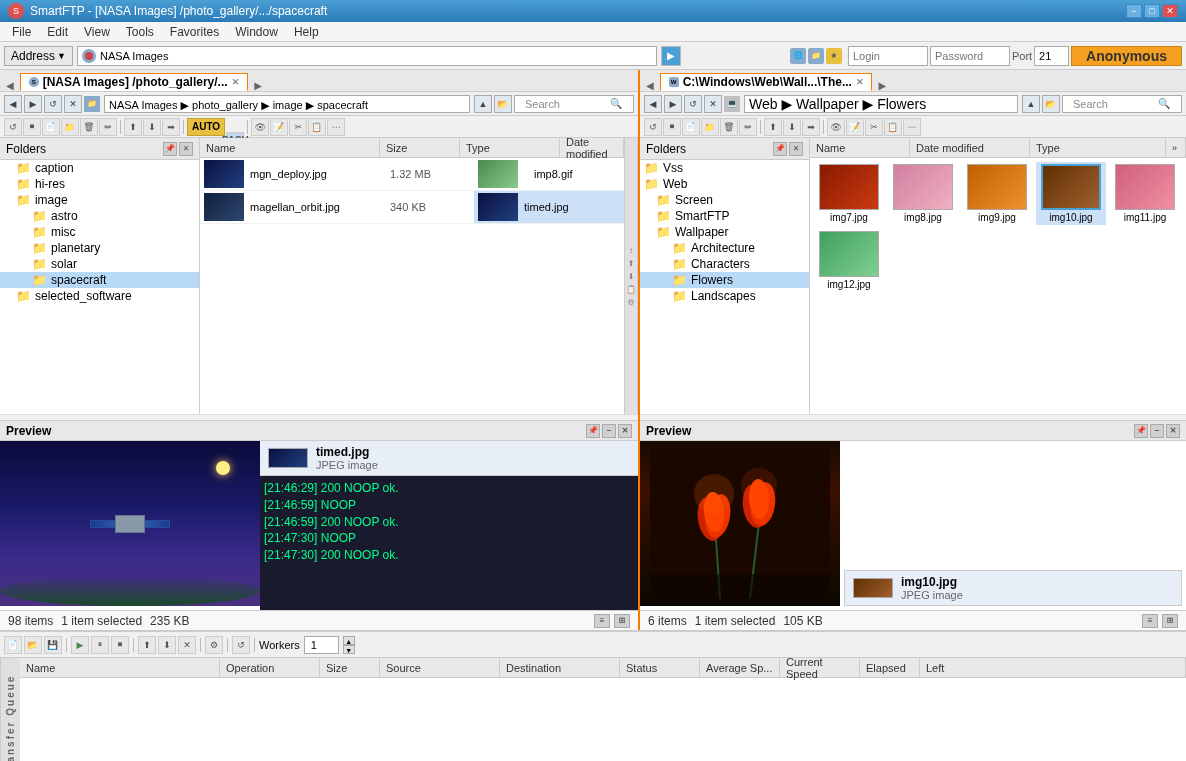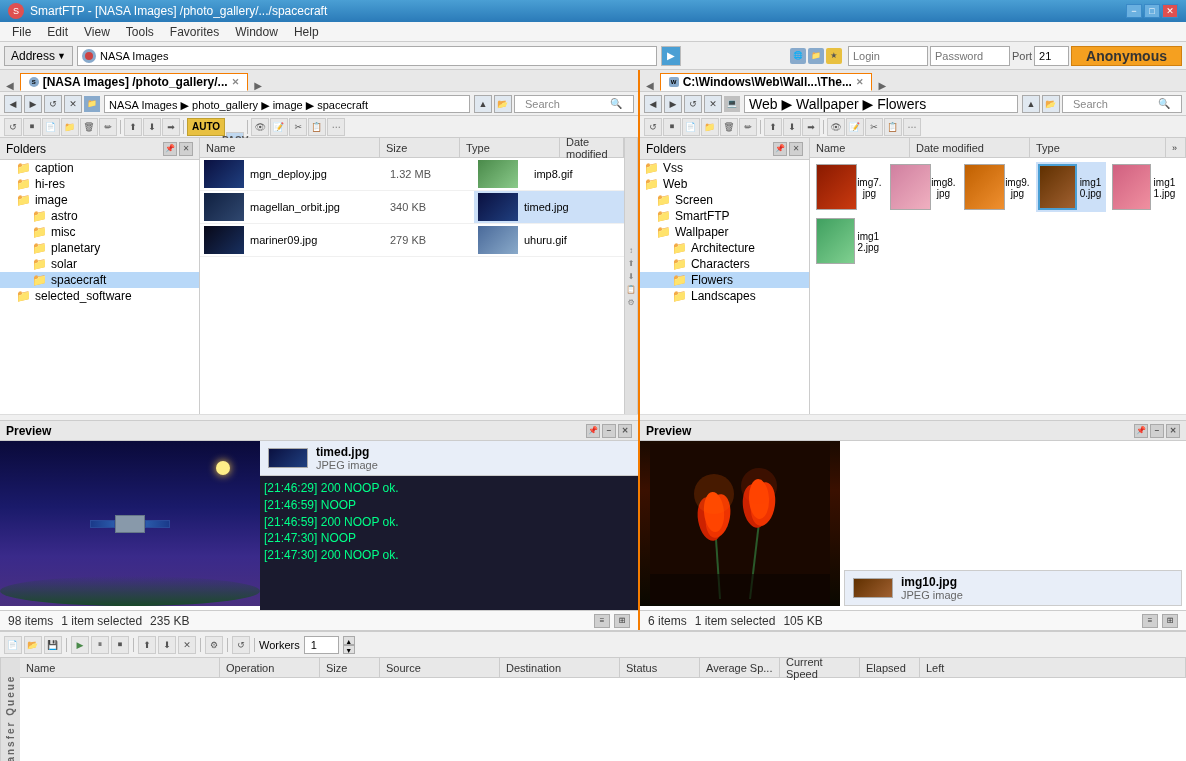--- a/index.html
+++ b/index.html
@@ -320,21 +320,21 @@
     .files-grid {
       display: flex;
       flex-wrap: wrap;
       padding: 4px;
       gap: 4px;
       overflow-y: auto;
       background: white;
     }
     .grid-item {
       display: flex;
-      flex-direction: row;
+      flex-direction: column;
       align-items: center;
       width: 70px;
       cursor: pointer;
       padding: 2px;
     }
     .grid-item.selected { background: #cce0f8; }
     .grid-thumb {
       width: 60px; height: 46px;
       background: #ccc;
       border: 1px solid #aaa;
@@ -737,32 +737,20 @@
         </div>
         <div style="display:flex;">
           <div class="file-row" style="flex:1;">
             <div class="file-thumb thumb-space2"></div>
             <div class="file-name-cell">magellan_orbit.jpg</div>
             <div class="file-size-cell">340 KB</div>
           </div>
           <div class="file-row selected" style="flex:1;">
             <div class="file-thumb thumb-space1"></div>
             <div class="file-name-cell">timed.jpg</div>
-
-          </div>
-        </div>
-        <div style="display:flex;">
-          <div class="file-row" style="flex:1;">
-            <div class="file-thumb thumb-space3"></div>
-            <div class="file-name-cell">mariner09.jpg</div>
-            <div class="file-size-cell">279 KB</div>
-          </div>
-          <div class="file-row" style="flex:1;">
-            <div class="file-thumb thumb-blue"></div>
-            <div class="file-name-cell">uhuru.gif</div>
 
           </div>
         </div>
       </div>
 
       <div class="panel-right-vert-sep">
         <span class="vert-sep-icon">↕</span>
         <span class="vert-sep-icon">⬆</span>
         <span class="vert-sep-icon">⬇</span>
         <span class="vert-sep-icon">📋</span>

